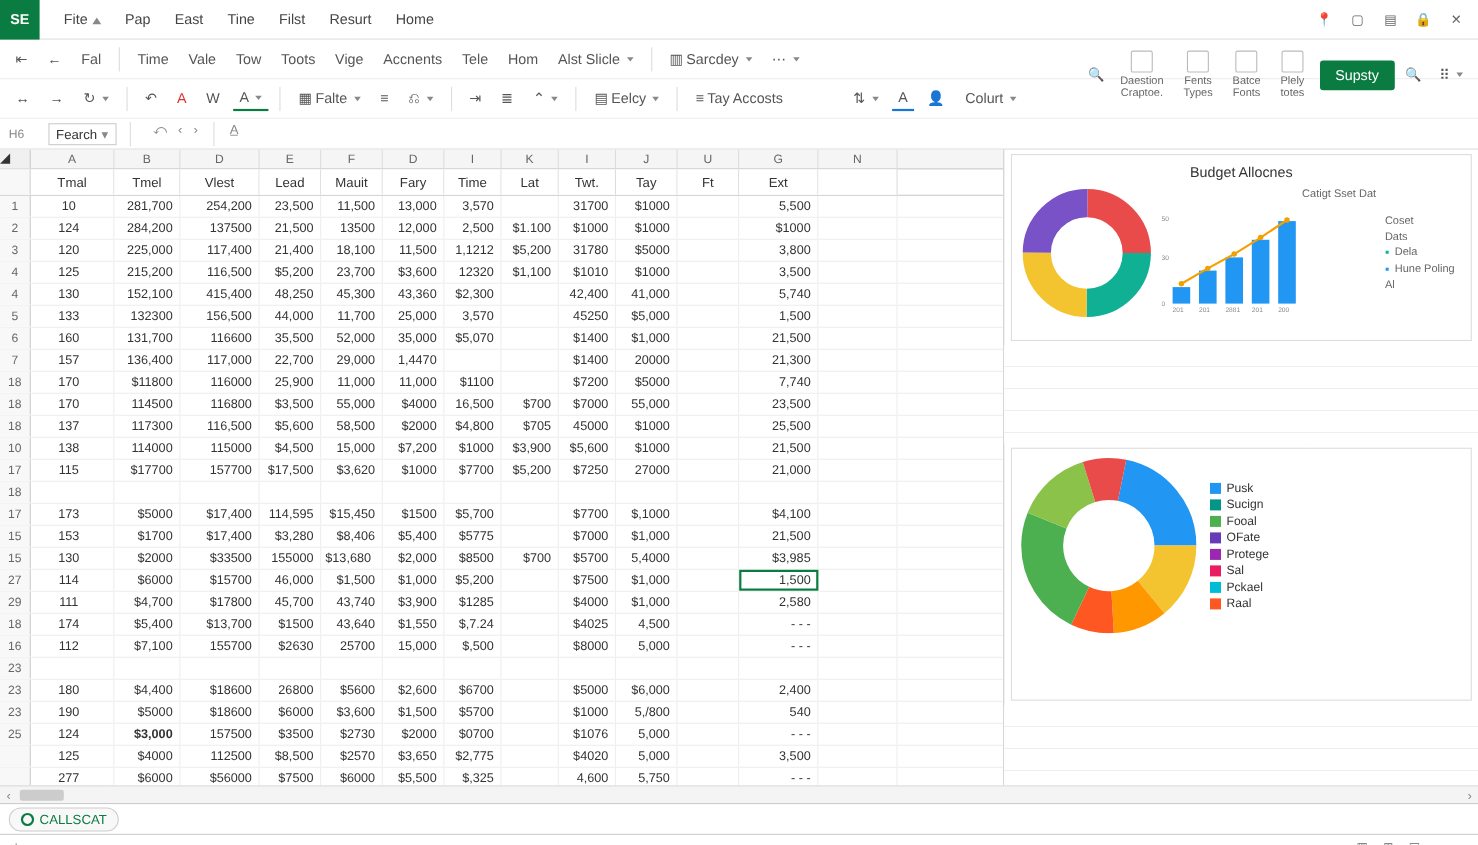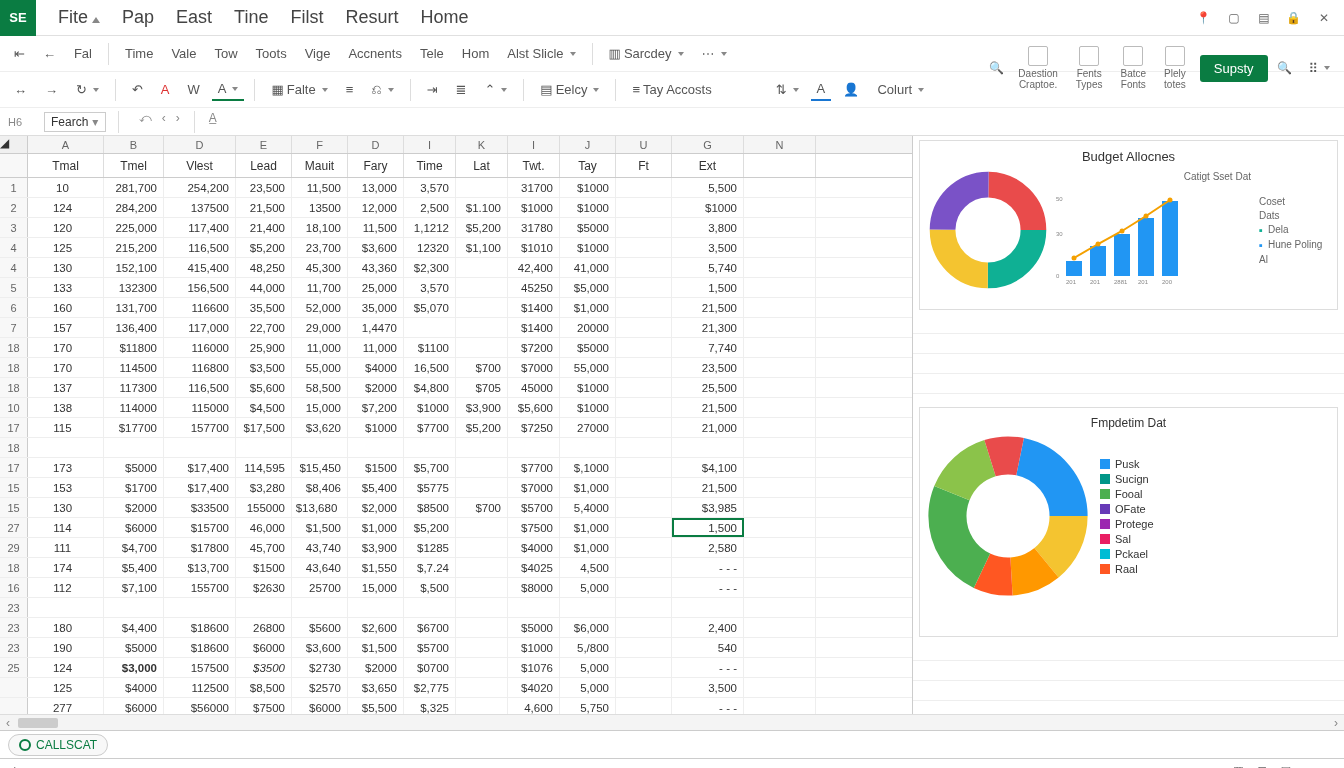--- a/index.html
+++ b/index.html
@@ -1,20 +1,20 @@
 <!DOCTYPE html>
 <html><head>
 <meta charset="utf-8">
 <style>
 *{box-sizing:border-box;margin:0;padding:0}
 body{font-family:'Segoe UI',Arial,sans-serif;font-size:12px;color:#333;background:#fff;overflow:hidden;width:1344px;height:768px}
 .title-bar{height:36px;display:flex;align-items:center;border-bottom:1px solid #e0e0e0}
 .app-badge{width:36px;height:36px;background:#0a7c42;color:#fff;display:flex;align-items:center;justify-content:center;font-weight:bold;font-size:13px}
 .menu-tabs{display:flex;gap:2px;margin-left:12px;flex:1}
-.menu-tab{padding:4px 10px;font-size:18px;cursor:pointer;color:#444}
+.menu-tab{padding:4px 10px;font-size:13px;cursor:pointer;color:#444}
 .menu-tab.wifi::after{content:'';display:inline-block;margin-left:4px;border-left:4px solid transparent;border-right:4px solid transparent;border-bottom:6px solid #888}
 .win-controls{display:flex;gap:14px;padding-right:12px;align-items:center}
 .win-controls span{width:16px;height:16px;display:flex;align-items:center;justify-content:center;color:#666;cursor:pointer}
 .ribbon1{height:36px;display:flex;align-items:center;border-bottom:1px solid #eee;padding:0 8px;gap:6px}
 .rib-btn{padding:3px 6px;font-size:13px;color:#555;cursor:pointer;display:flex;align-items:center;gap:3px}
 .rib-sep{width:1px;height:22px;background:#ddd;margin:0 4px}
 .rib-dd::after{content:'';display:inline-block;margin-left:3px;border-left:3px solid transparent;border-right:3px solid transparent;border-top:4px solid #888}
 .ribbon2{height:36px;display:flex;align-items:center;border-bottom:1px solid #eee;padding:0 8px;gap:6px}
 .ribbon-right{height:56px;position:absolute;right:8px;top:40px;display:flex;align-items:center;gap:10px}
 .rgroup{display:flex;flex-direction:column;align-items:center;gap:2px;padding:0 4px}
@@ -585,21 +585,21 @@
           <div class="cell" style="width: 56px;">5,/800</div>
           <div class="cell" style="width: 56px;"></div>
           <div class="cell" style="width: 72px;">540</div>
           <div class="cell" style="width: 72px;"></div>
         </div>
         <div class="row">
           <div class="rn">25</div>
           <div class="cell c-a" style="width: 76px;">124</div>
           <div class="cell" style="width: 60px; font-weight: bold;">$3,000</div>
           <div class="cell" style="width: 72px;">157500</div>
-          <div class="cell" style="width: 56px; font-style: italic;">$3500</div>
+          <div class="cell" style="width: 56px;">$3500</div>
           <div class="cell" style="width: 56px;">$2730</div>
           <div class="cell" style="width: 56px;">$2000</div>
           <div class="cell" style="width: 52px;">$0700</div>
           <div class="cell" style="width: 52px;"></div>
           <div class="cell" style="width: 52px;">$1076</div>
           <div class="cell" style="width: 56px;">5,000</div>
           <div class="cell" style="width: 56px;"></div>
           <div class="cell" style="width: 72px;">- - -</div>
           <div class="cell" style="width: 72px;"></div>
         </div>
@@ -705,21 +705,20 @@
             </div>
           <div class="legend-item">
               <span class="mini-legend">Al</span>
             </div>
         </div>
       </div>
     </div>
     <div class="empty-cells" style="height:60px"></div>
 
     <div class="chart-card" style="height:230px">
-      <div class="chart-title" style="text-align:center;font-size:12px">Fmpdetim Dat</div>
       <div style="display:flex;gap:12px;align-items:center">
         <svg width="160" height="160" viewBox="0 0 42 42">
           <circle cx="21" cy="21" r="15.9" fill="transparent" stroke="#2196f3" stroke-width="10" stroke-dasharray="22 78" stroke-dashoffset="22"></circle>
           <circle cx="21" cy="21" r="15.9" fill="transparent" stroke="#f4c430" stroke-width="10" stroke-dasharray="14 86" stroke-dashoffset="0"></circle>
           <circle cx="21" cy="21" r="15.9" fill="transparent" stroke="#ff9800" stroke-width="10" stroke-dasharray="10 90" stroke-dashoffset="-14"></circle>
           <circle cx="21" cy="21" r="15.9" fill="transparent" stroke="#ff5722" stroke-width="10" stroke-dasharray="8 92" stroke-dashoffset="-24"></circle>
           <circle cx="21" cy="21" r="15.9" fill="transparent" stroke="#4caf50" stroke-width="10" stroke-dasharray="24 76" stroke-dashoffset="-32"></circle>
           <circle cx="21" cy="21" r="15.9" fill="transparent" stroke="#8bc34a" stroke-width="10" stroke-dasharray="14 86" stroke-dashoffset="-56"></circle>
           <circle cx="21" cy="21" r="15.9" fill="transparent" stroke="#e94b4b" stroke-width="10" stroke-dasharray="8 92" stroke-dashoffset="-70"></circle>
           <circle cx="21" cy="21" r="8" fill="#fff"></circle>

